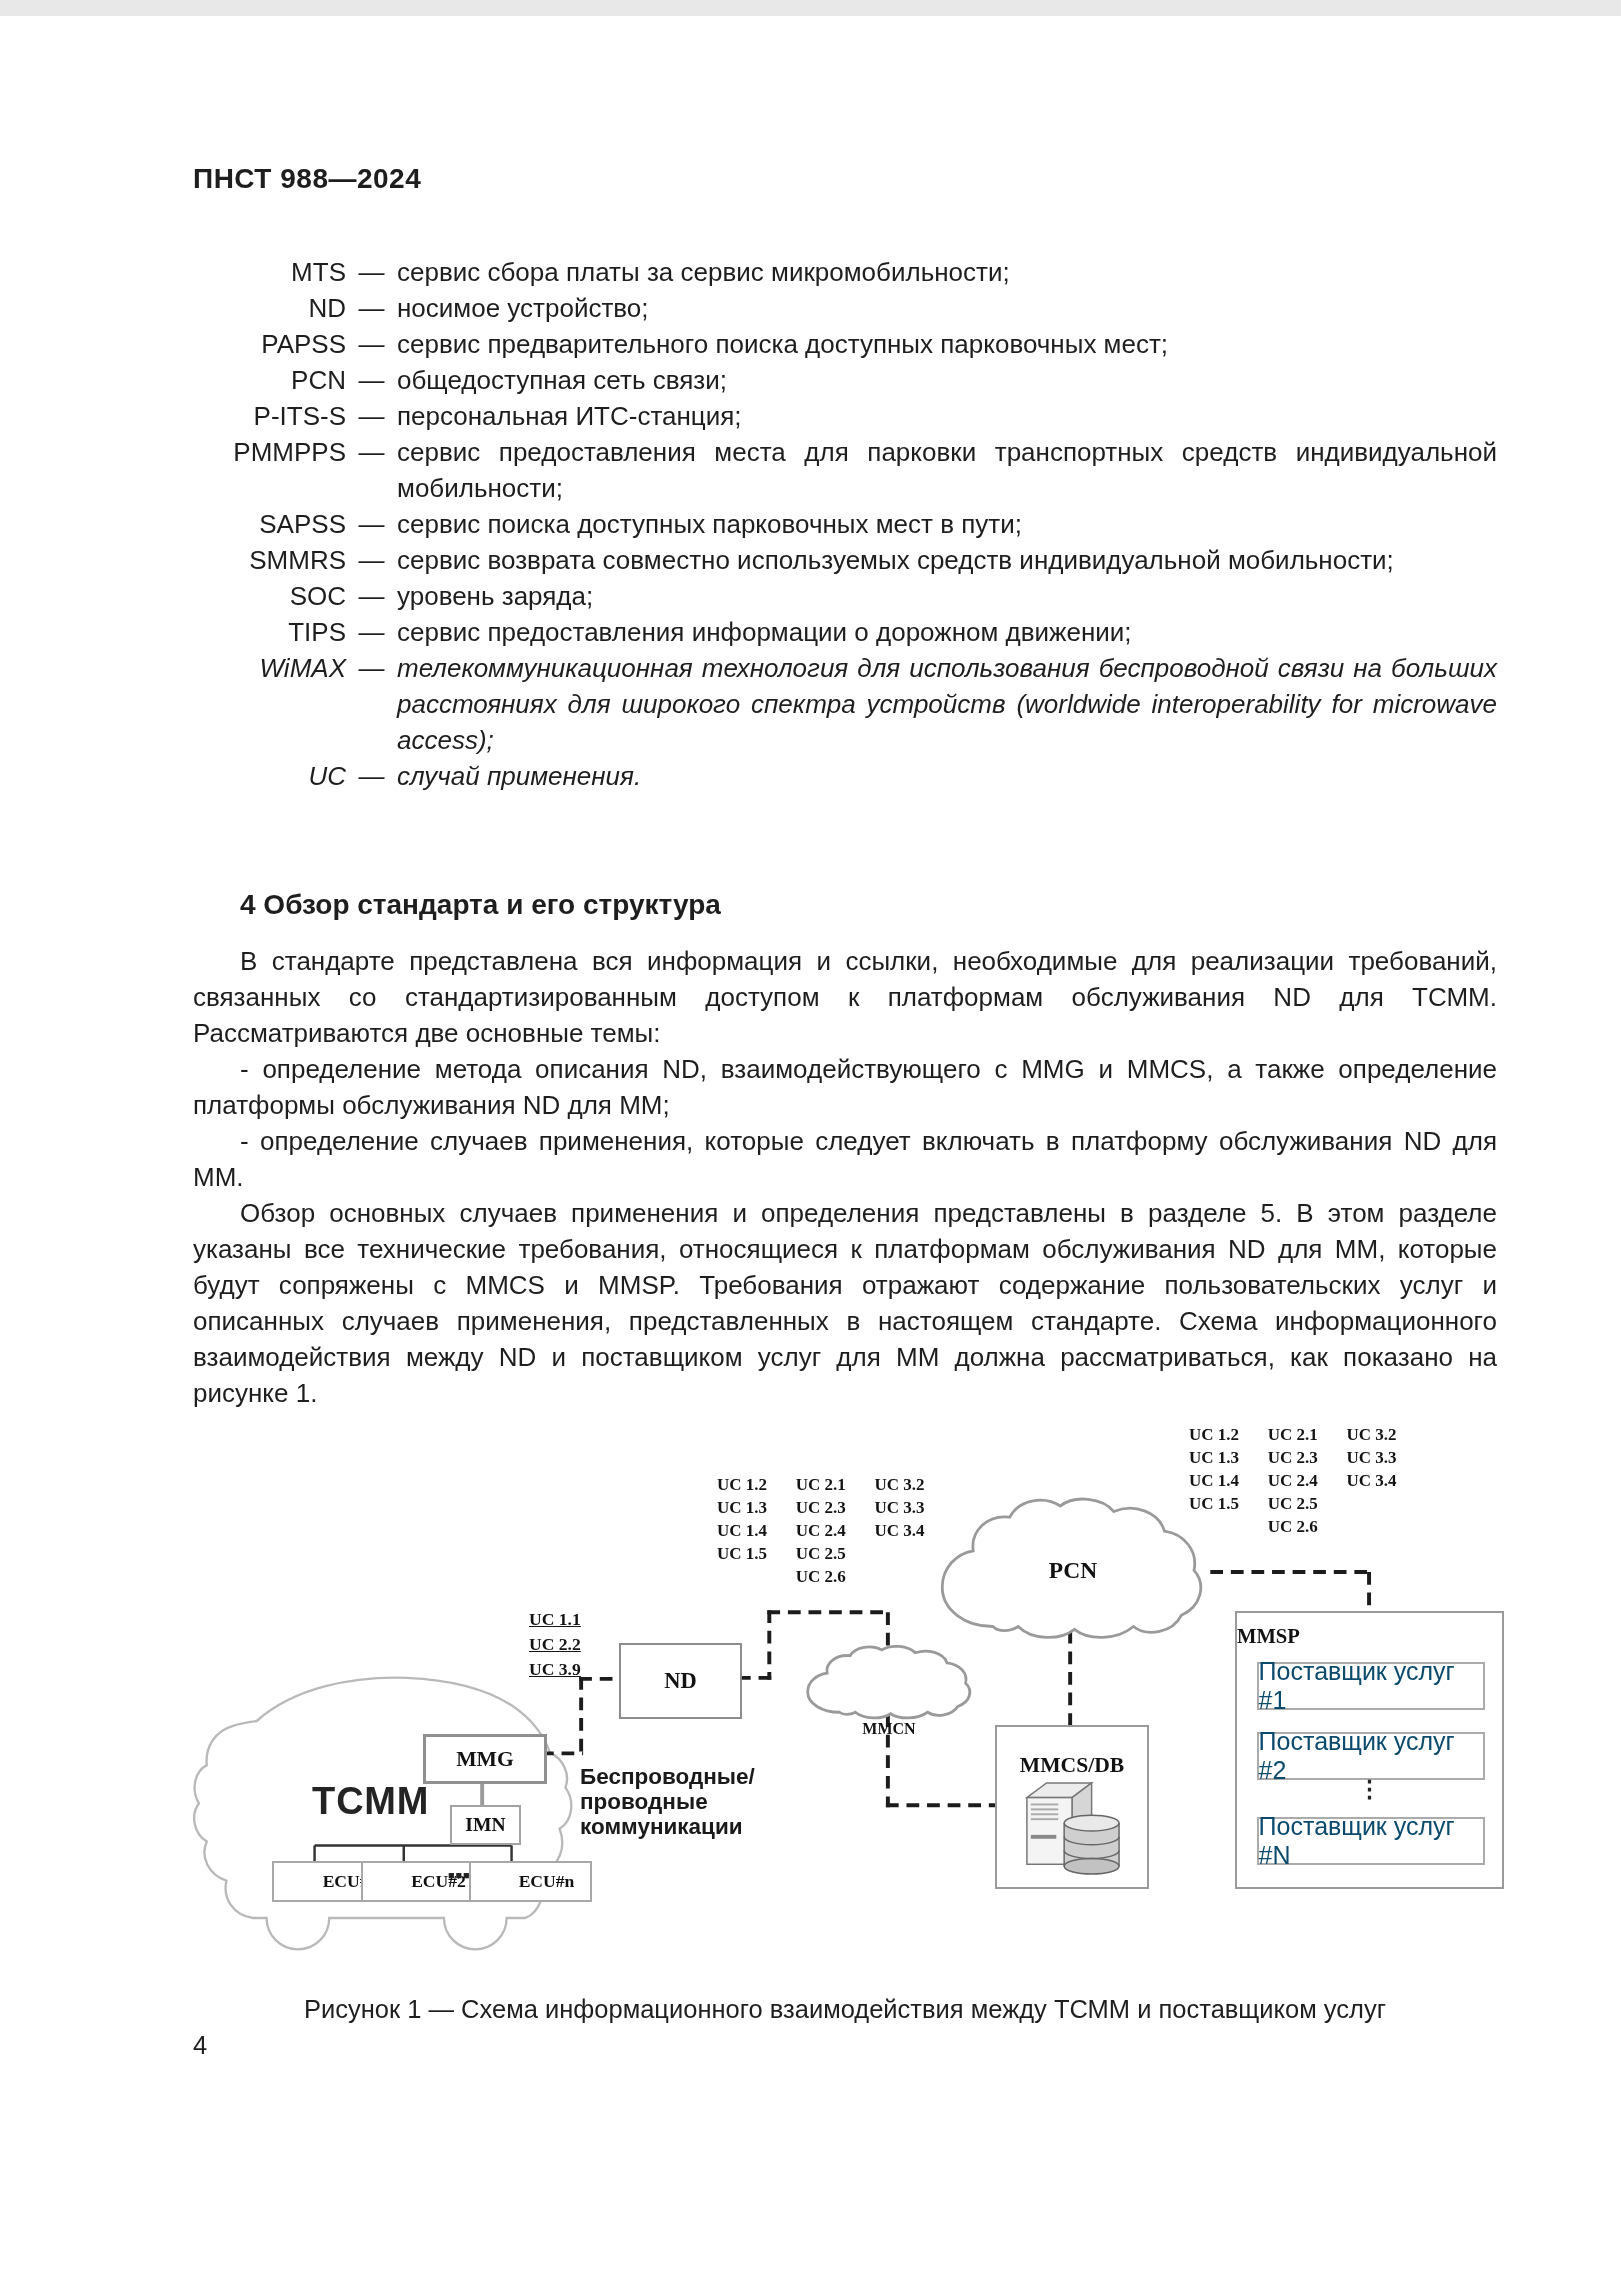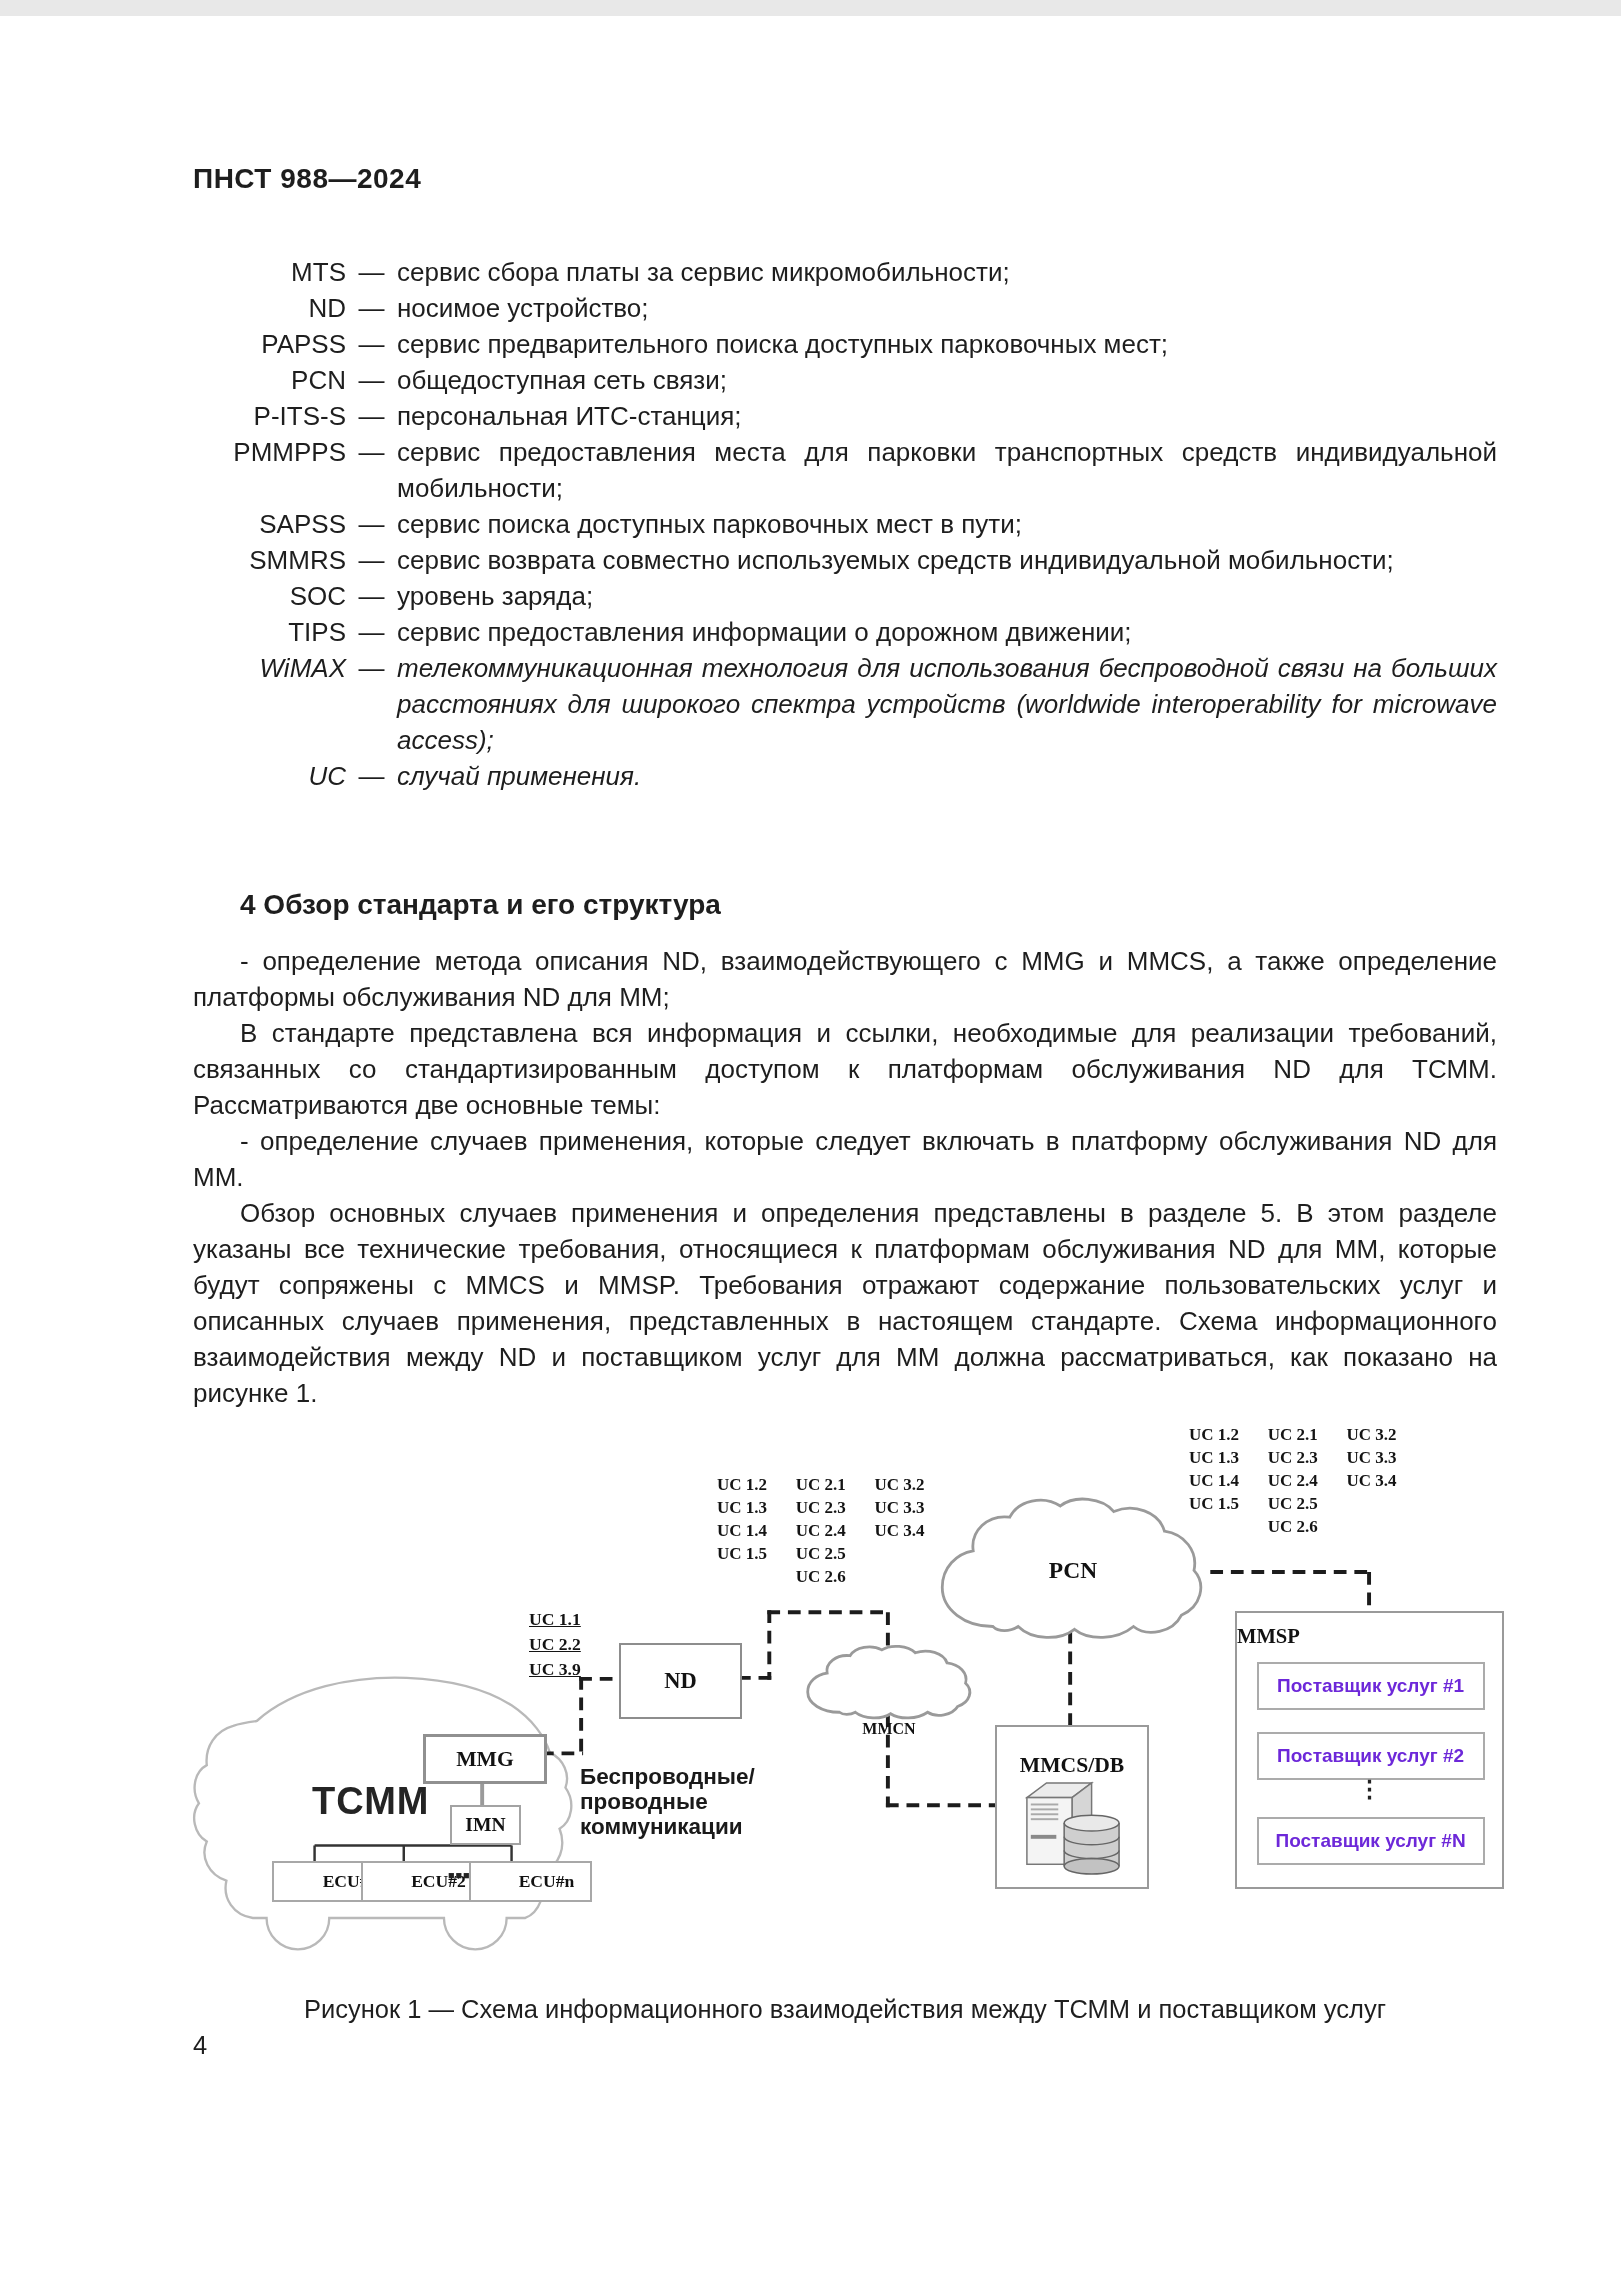--- a/index.html
+++ b/index.html
@@ -38,21 +38,21 @@
             font-size:10.8px;letter-spacing:1px;color:#222;font-weight:bold;}
 
   .mmcs-box{position:absolute;left:995px;top:1709px;width:150px;height:160px;border:2.9px solid #9a9a9a;
             background:#fff;display:flex;flex-direction:column;align-items:center;}
   .mmcs-label{margin-top:25.5px;font-family:"Liberation Serif","DejaVu Serif",serif;font-weight:bold;font-size:21.6px;color:#121212;}
 
   .mmsp-box{position:absolute;left:1235px;top:1595px;width:265px;height:274px;border:2.9px solid #9a9a9a;background:#fff;}
   .mmsp-label{position:absolute;left:0;top:11.8px;width:100%;
               font-family:"Liberation Serif","DejaVu Serif",serif;font-weight:bold;font-size:20.6px;color:#121212;}
   .provider-box{position:absolute;left:19.6px;width:224px;height:44px;border:2.9px solid #ababab;background:#fff;
-                display:flex;align-items:center;justify-content:center;font-weight:bold;font-size:19px;color:#6d28d9;}
+                display:flex;align-items:center;justify-content:center;font-weight:normal;font-size:25px;color:#0c4a6e;}
   .provider-1{top:49px;} .provider-2{top:119px;} .provider-n{top:204px;}
   .provider-dots{position:absolute;left:0;top:165px;width:100%;text-align:center;
                  font-weight:bold;font-size:23.5px;line-height:23.5px;color:#222;}
 
   .uc-group{position:absolute;display:flex;gap:12.7px;font-family:"Liberation Serif","DejaVu Serif",serif;
             font-weight:bold;font-size:17px;color:#141414;}
   .uc-group .uc-col{width:66px;}
   .uc-group .uc-line{line-height:23px;white-space:nowrap;}
   .uc-mid{left:717px;top:1457px;}
   .uc-right{left:1189px;top:1407px;}
@@ -136,22 +136,22 @@
       <div class="abbrev-row">
         <span class="abbrev-term it">UC</span>
         <span class="abbrev-dash">—</span>
         <span class="abbrev-def it">случай применения.</span>
       </div>
     </div>
 
   <div class="section-heading">4 Обзор стандарта и его структура</div>
 
   <div class="body-paragraphs">
+      <div class="para">В стандарте представлена вся информация и ссылки, необходимые для реализации требований, связанных со стандартизированным доступом к платформам обслуживания ND для ТСММ. Рассматриваются две основные темы:</div>
       <div class="para">- определение метода описания ND, взаимодействующего с MMG и MMCS, а также определение платформы обслуживания ND для ММ;</div>
-      <div class="para">В стандарте представлена вся информация и ссылки, необходимые для реализации требований, связанных со стандартизированным доступом к платформам обслуживания ND для ТСММ. Рассматриваются две основные темы:</div>
       <div class="para">- определение случаев применения, которые следует включать в платформу обслуживания ND для ММ.</div>
       <div class="para">Обзор основных случаев применения и определения представлены в разделе 5. В этом разделе указаны все технические требования, относящиеся к платформам обслуживания ND для ММ, которые будут сопряжены с MMCS и MMSP. Требования отражают содержание пользовательских услуг и описанных случаев применения, представленных в настоящем стандарте. Схема информационного взаимодействия между ND и поставщиком услуг для ММ должна рассматриваться, как показано на рисунке 1.</div>
     </div>
 
   <svg class="dg-svg" width="1421" height="490" viewBox="150 1490 1450 500">
 
     <g>
       <path d="M 262 1740
                C 300 1706 360 1694 415 1696
                C 462 1698 497 1708 522 1724

